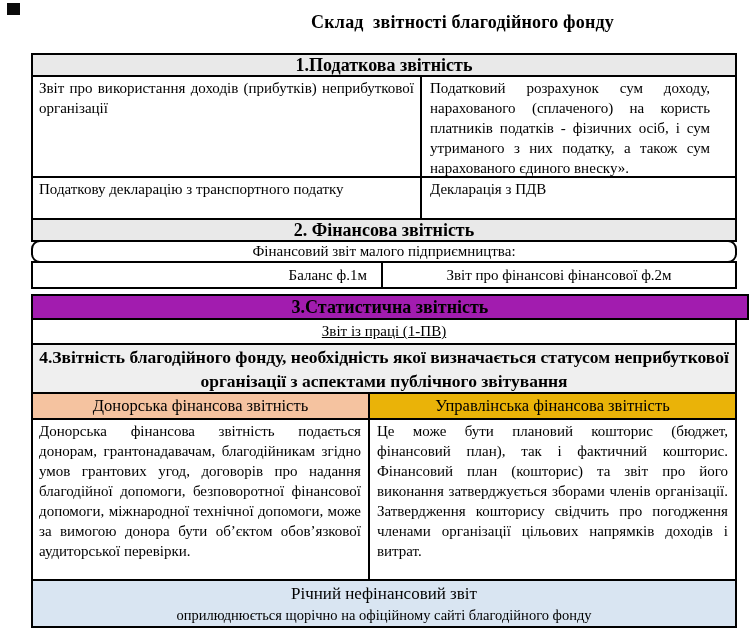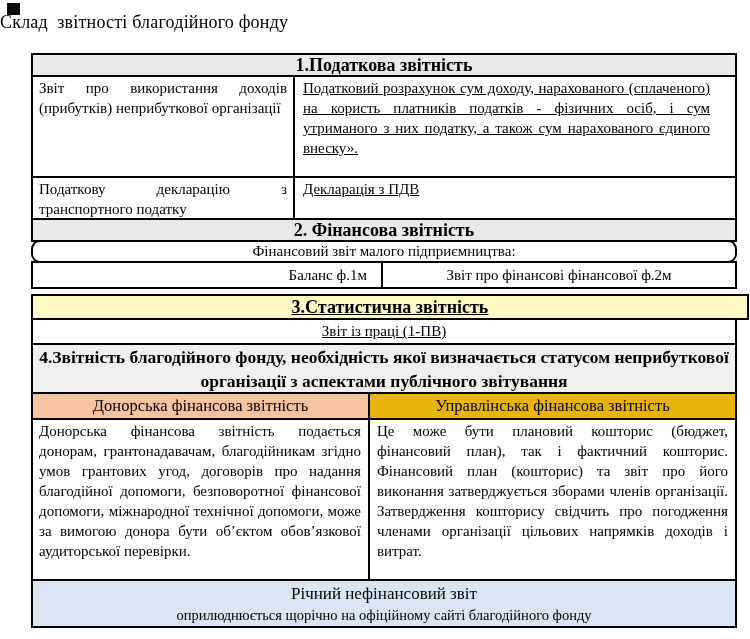--- a/index.html
+++ b/index.html
@@ -3,22 +3,22 @@
 <meta charset="utf-8">
 <style>
   html,body{margin:0;padding:0;}
   body{
     width:750px;height:639px;position:relative;background:#ffffff;
     font-family:"Liberation Serif","DejaVu Serif",serif;color:#000;
     overflow:hidden;
   }
   .marker{position:absolute;left:7px;top:3px;width:13px;height:12px;background:#0b0b0b;}
   .title{
-    position:absolute;top:12px;left:0;width:614px;text-align:left;
-    font-size:18px;font-weight:normal;white-space:pre;letter-spacing:.2px;
+    position:absolute;top:12px;left:0;width:614px;text-align:right;
+    font-size:18px;font-weight:bold;white-space:pre;letter-spacing:.2px;
   }
   .doc{position:absolute;left:31px;top:53px;width:706px;}
   .row{
     box-sizing:border-box;border:2px solid #000;background:#fff;
     width:706px;position:relative;
   }
   .row + .row{margin-top:-2px;}
   .sec-hdr{
     text-align:center;font-weight:bold;font-size:18px;
     background:#e9e9e9;display:flex;align-items:center;justify-content:center;
@@ -26,28 +26,28 @@
   .h24{height:24px;} .h23{height:23px;} .h26{height:26px;} .h27{height:27px;font-family:Liberation Serif, serif;}
   .h28{height:28px;} .h44{height:44px;} .h51{height:51px;} .h49{height:49px;}
   .h103{height:103px;} .h163{height:163px;}
   .cols{display:flex;padding:0;}
   .cell{
     box-sizing:border-box;padding:1px 6px 0 6px;font-size:15px;line-height:20px;
   }
   .cell.just{text-align:justify;}
   .divline{border-left:2px solid #000;}
   
-  .s1-left{width:260px;}
-  .s1-right{flex:1;padding-left:8px;padding-right:25px;text-decoration:underline;}
+  .s1-left{width:387px;}
+  .s1-right{flex:1;padding-left:8px;padding-right:25px;}
   
   .sub-row{display:flex;align-items:center;justify-content:center;font-size:15px;border-radius:9px;}
   .s2-left{width:348px;text-align:right;padding-right:14px;padding-top:2px;}
   .s2-right{flex:1;text-align:center;padding-top:2px;}
   
-  .s3-hdr{width:718px;background:#fef9c3;text-decoration:underline;}
+  .s3-hdr{width:718px;background:#a21caf;}
   .center-row{display:flex;align-items:center;justify-content:center;font-size:15px;}
   .underline{text-decoration:underline;}
   
   .s4-hdr{
     background:#efefef;text-align:center;font-weight:bold;font-size:17.5px;
     line-height:24px;display:flex;align-items:center;justify-content:center;
     padding:0 4px;
   }
   .s4-colhdr{display:flex;}
   .colhdr-cell{

